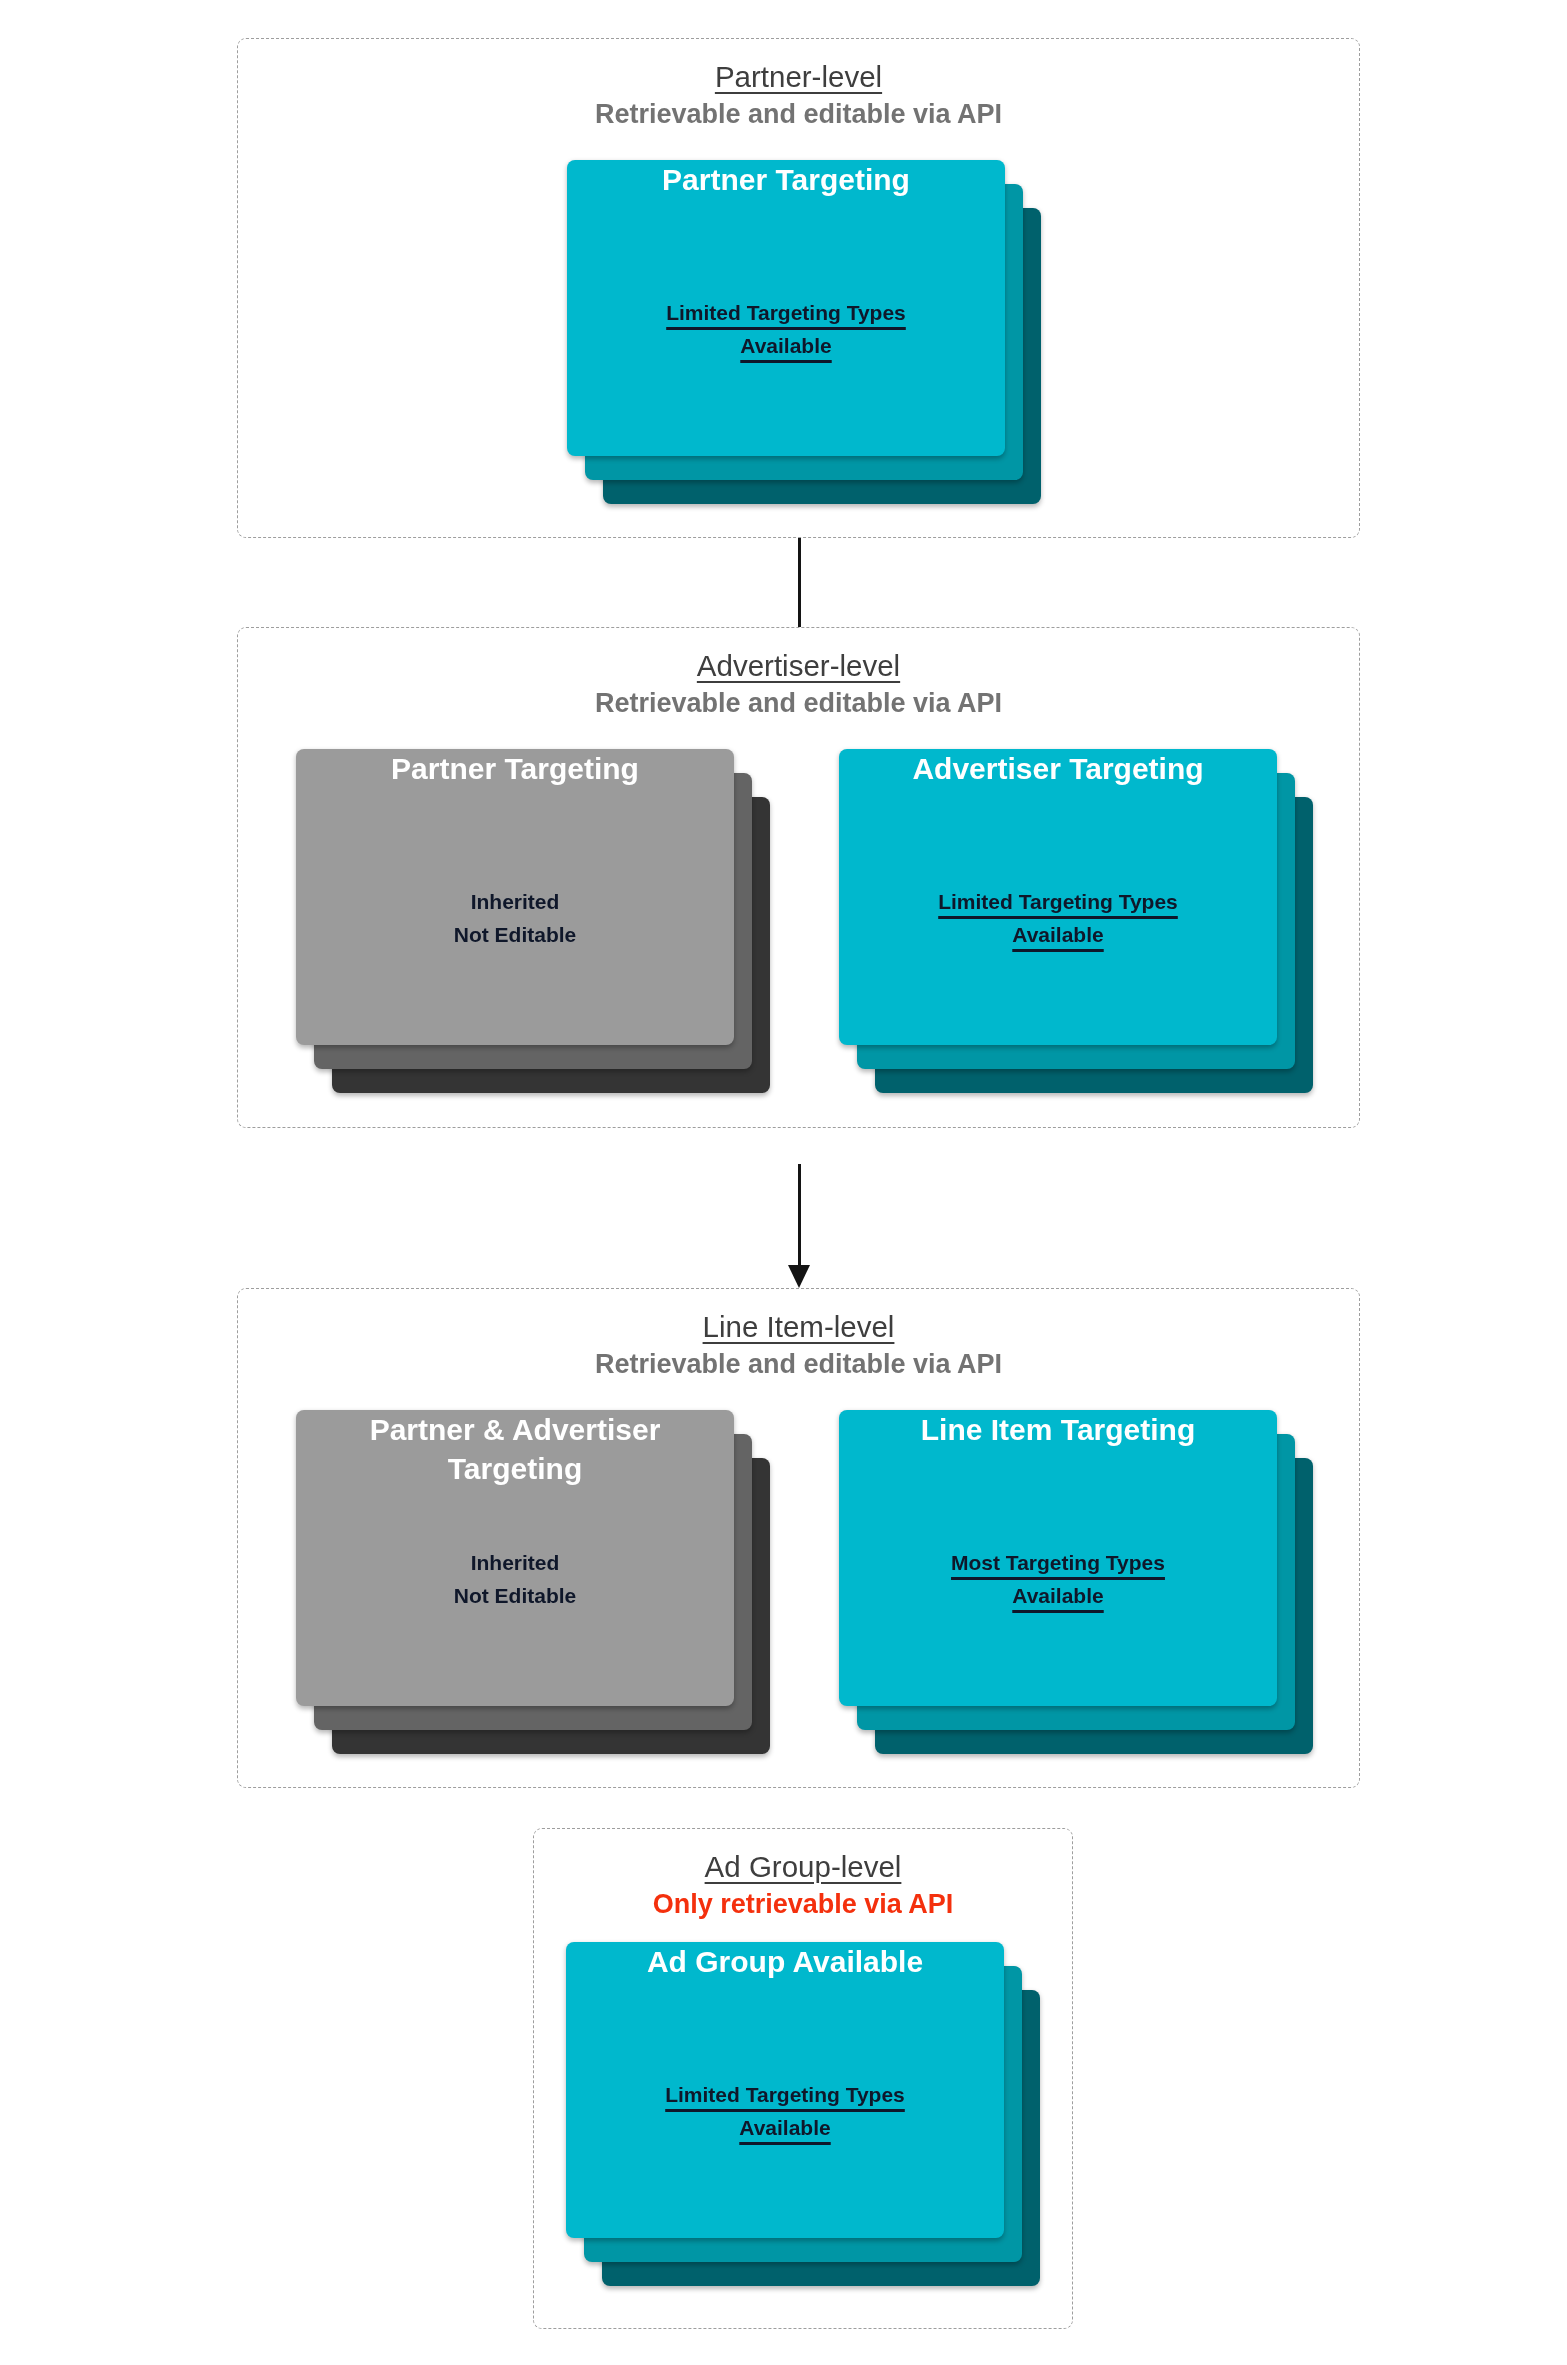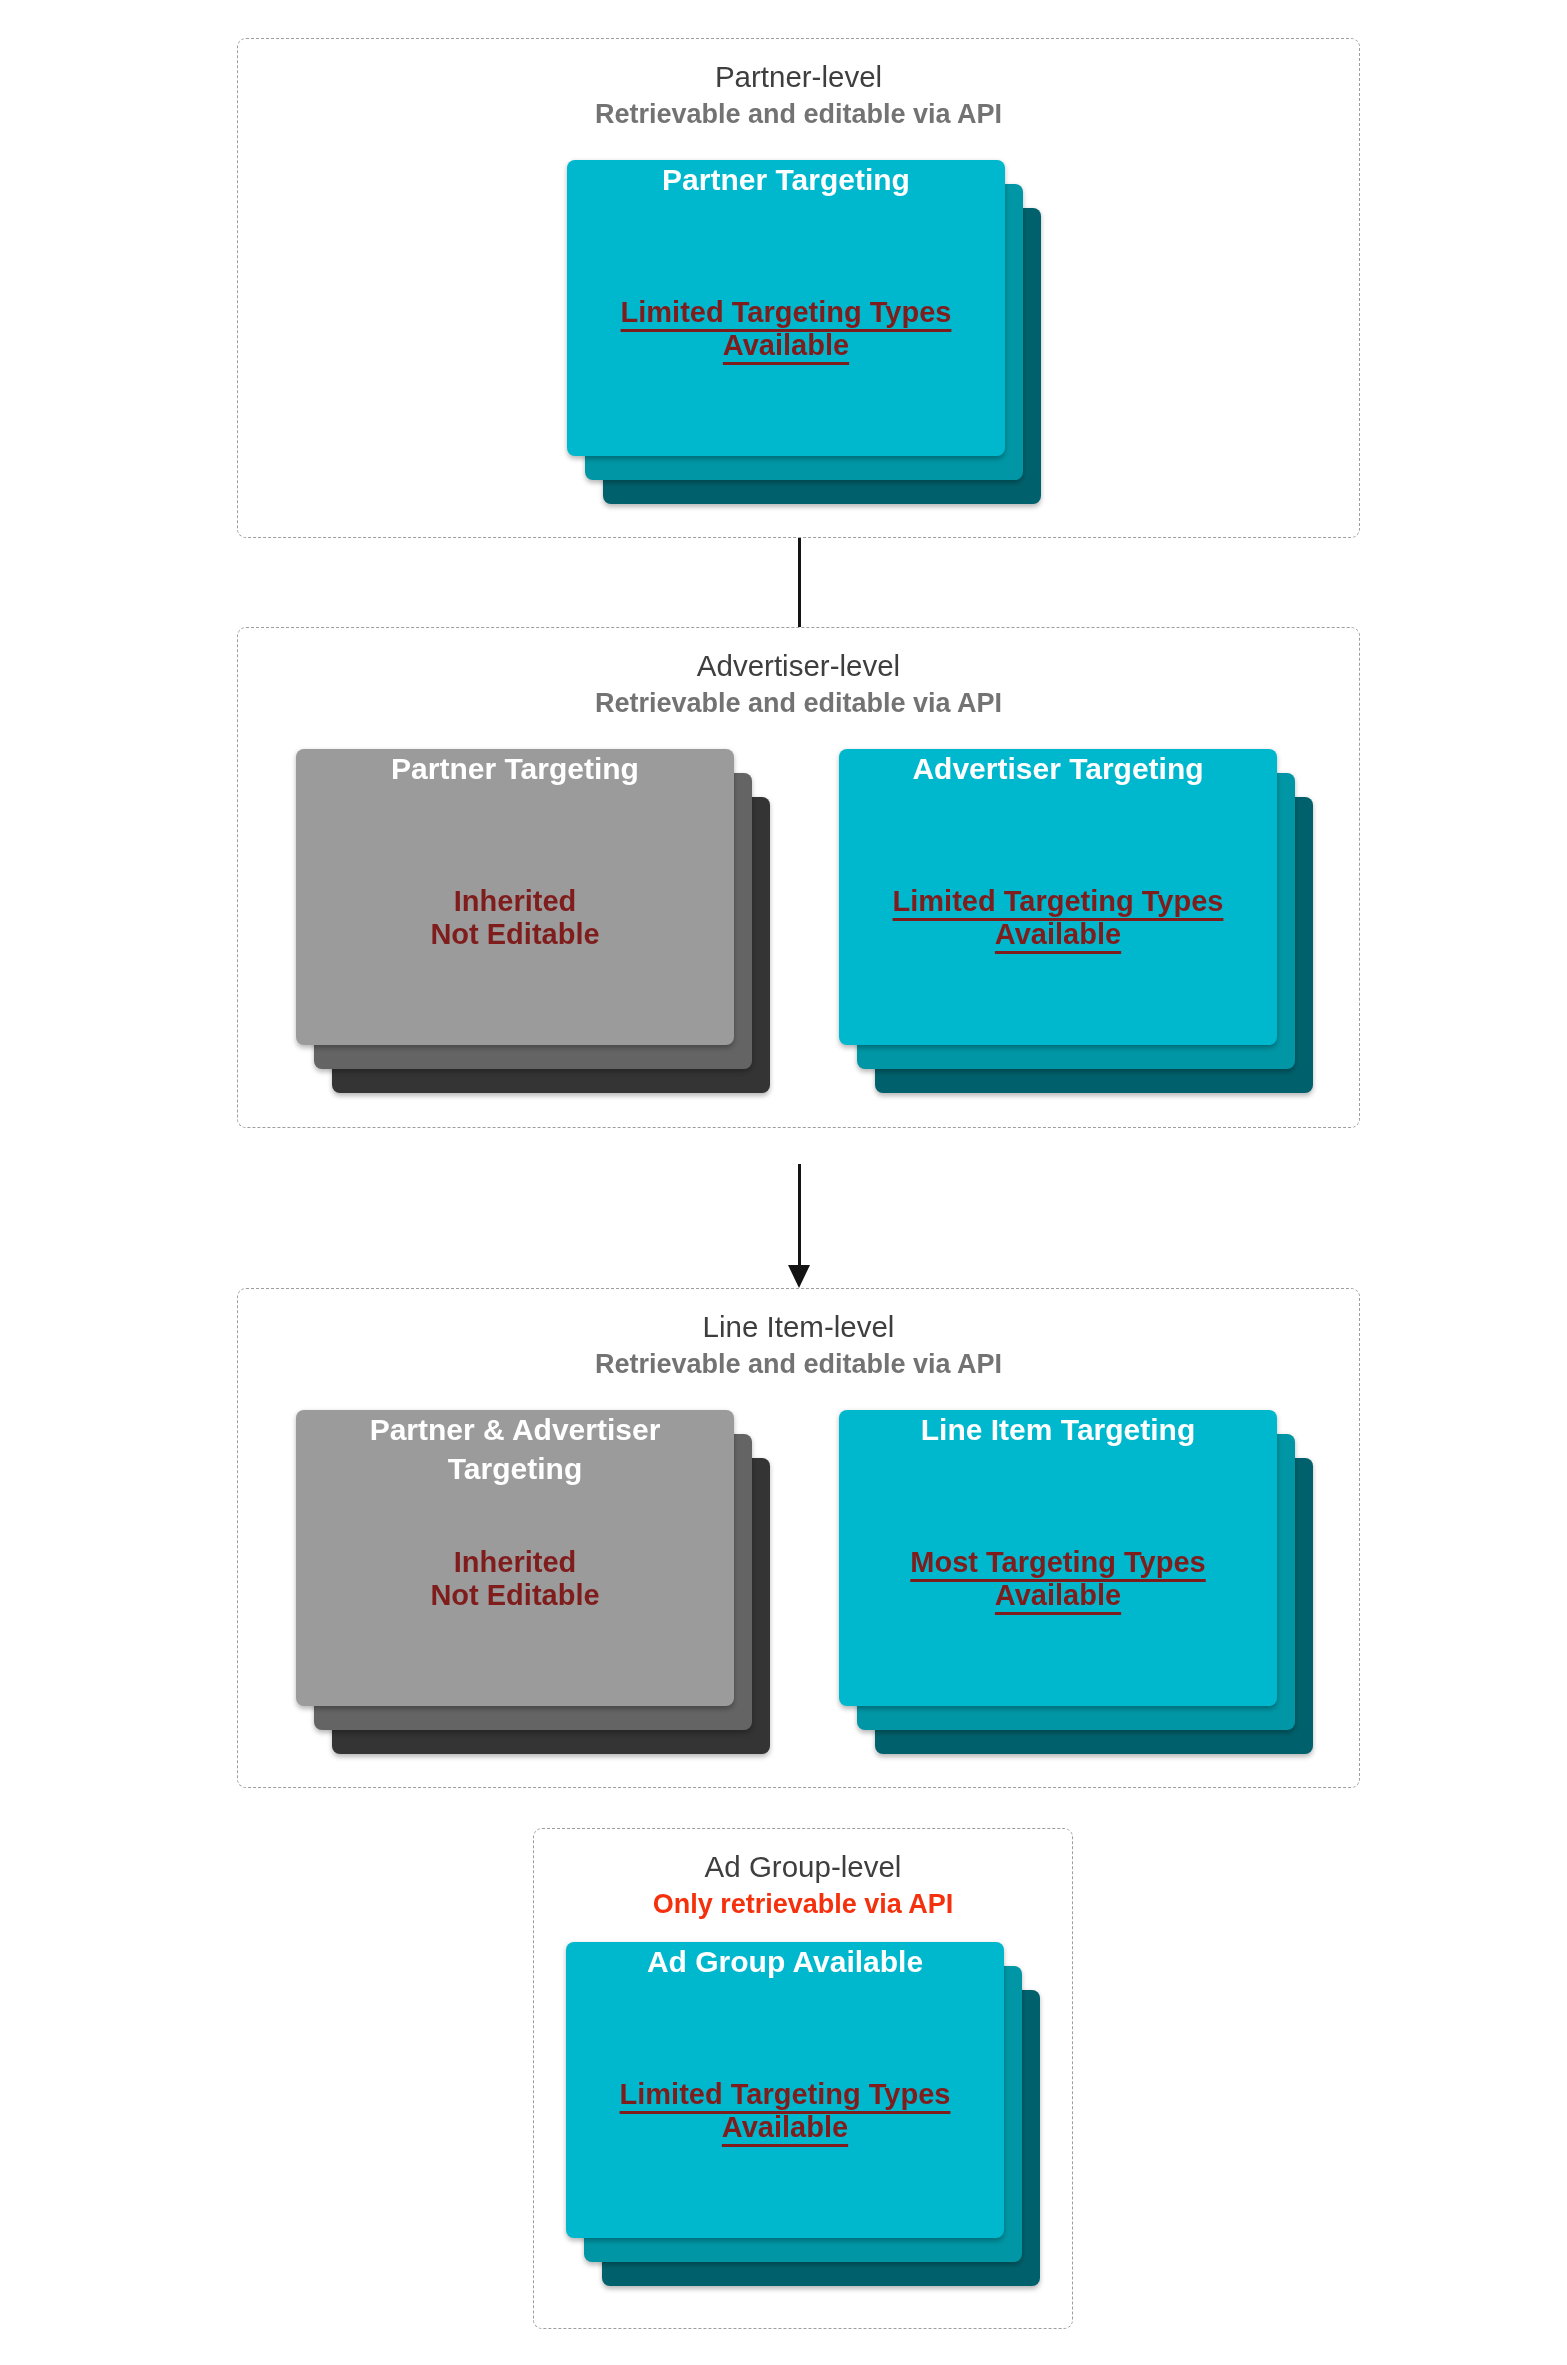--- a/index.html
+++ b/index.html
@@ -12,21 +12,21 @@
     border:1.8px dashed #9e9e9e; border-radius:9px; background:#ffffff;
   }
   .box-s1 { left:237px; top:38px;   width:1123px; height:500px; }
   .box-s2 { left:237px; top:627px;  width:1123px; height:501px; }
   .box-s3 { left:237px; top:1288px; width:1123px; height:500px; }
   .box-s4 { left:533px; top:1828px; width:540px;  height:501px; }
 
   .level-title {
     margin-top:18px; text-align:center;
     font-size:29.5px; line-height:39px; font-weight:400; color:#3e3e3e;
-    text-decoration-thickness:1.8px; text-underline-offset:5.4px;
+    text-decoration:underline; text-decoration-thickness:1.8px; text-underline-offset:5.4px;
   }
   .level-subtitle {
     text-align:center; font-size:27px; line-height:36px; font-weight:700; color:#737373;
   }
   .level-subtitle.red { color:#f4300d; }
 
   
   .stack { position:absolute; width:473px; height:345px; }
   .stack .layer, .stack .card {
     position:absolute; width:438px; height:296px; border-radius:8px;
@@ -44,21 +44,21 @@
   .stack.gray .card       { background:#9b9b9b; }
 
   .card-title-wrap {
     position:absolute; top:0; left:10.7px; right:10.7px; height:175px;
     display:flex; justify-content:center; text-align:center;
   }
   .card-title {
     font-size:30px; line-height:39px; font-weight:700; color:#ffffff;
   }
   .card-lines { position:absolute; top:136px; left:9px; right:9px; text-align:center; }
-  .card-line  { font-size:29px; line-height:33px; font-weight:700; color:#7f1d1d; }
+  .card-line  { font-size:21px; line-height:33px; font-weight:700; color:#0f172a; }
   .card-lines.underlined .card-line {
     text-decoration:underline; text-decoration-thickness:2.7px; text-underline-offset:7.1px;
   }
 
   
   .s1-stack  { left:329px; top:121px; }
   .s2-stack-l{ left:58px;  top:121px; }
   .s2-stack-r{ left:601px; top:121px; }
   .s3-stack-l{ left:58px;  top:121px; }
   .s3-stack-r{ left:601px; top:121px; }

